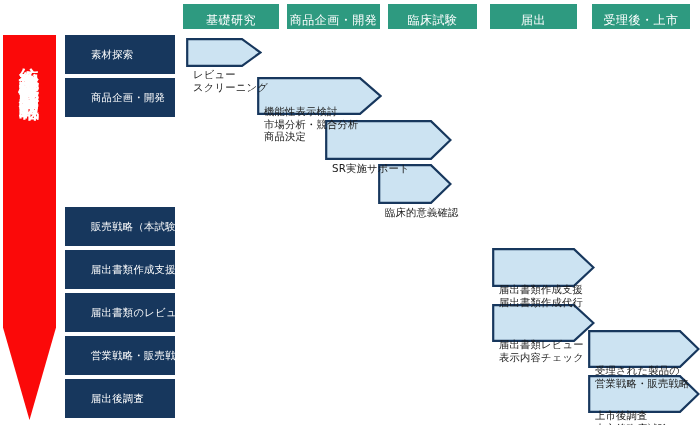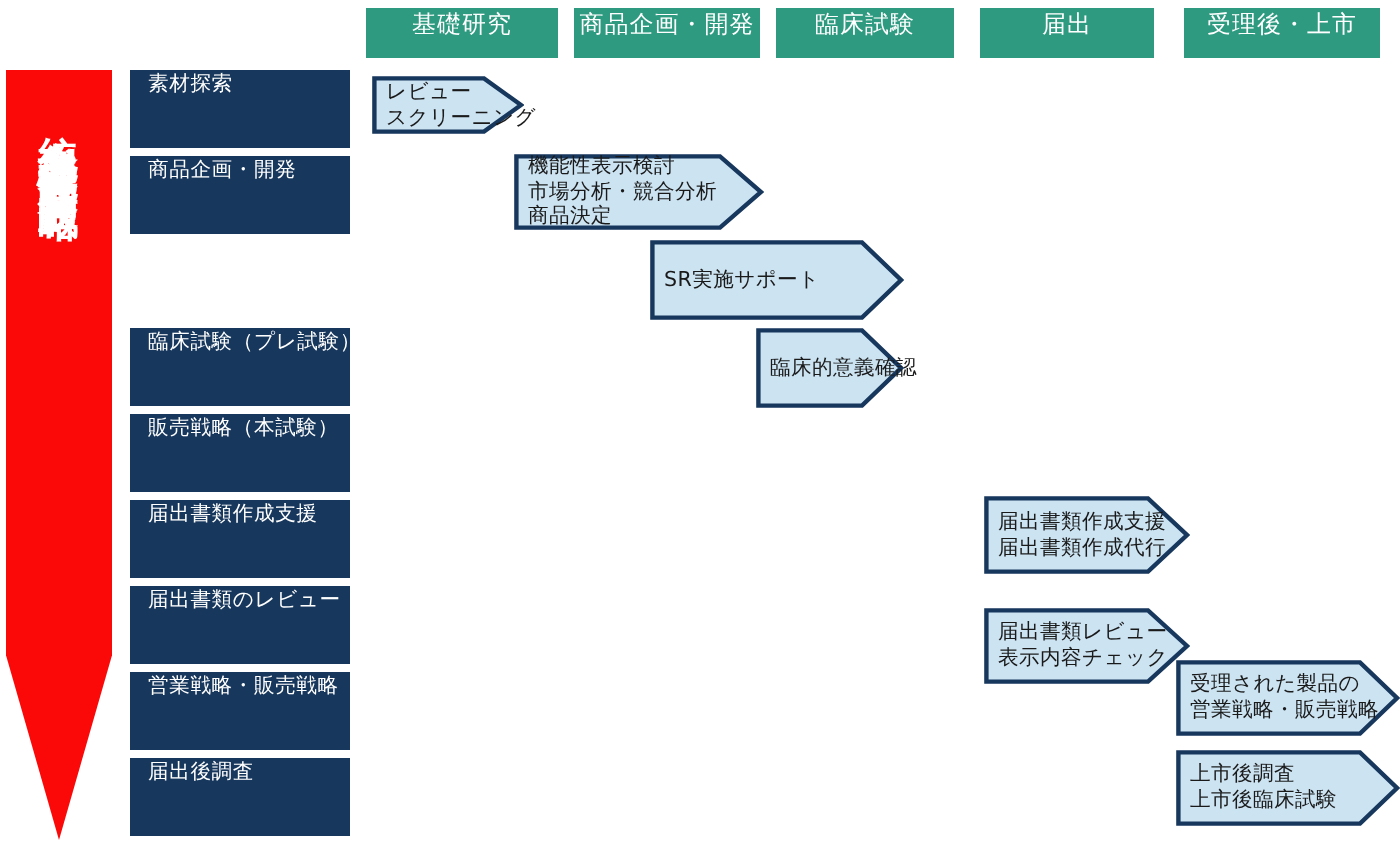--- a/index.html
+++ b/index.html
@@ -16,48 +16,48 @@
   #strategy-arrow .vtext{
     position:absolute;left:50%;top:17px;transform:translateX(-50%);
     writing-mode:vertical-rl;text-orientation:upright;
     color:#ffffff;font-size:20px;font-weight:bold;letter-spacing:3px;
     white-space:pre;line-height:1;
   }
   
   .stage{
     position:absolute;left:65px;width:110px;height:39px;
     background:#17375d;color:#ffffff;
-    display:flex;align-items:flex-start;
-    padding-left:9px;box-sizing:border-box;
+    display:flex;align-items:center;
+    padding-left:26px;box-sizing:border-box;
     font-size:10.3px;line-height:1.45;white-space:pre;letter-spacing:0.3px;
   }
   .stage.s0{top:35px}.stage.s1{top:78px}.stage.s2{top:121px}
   .stage.s3{top:164px}.stage.s4{top:207px}.stage.s5{top:250px}
   .stage.s6{top:293px}.stage.s7{top:336px}.stage.s8{top:379px}
   
   .phase{
     position:absolute;top:4px;height:25px;background:#2e9a80;color:#ffffff;
-    display:flex;align-items:flex-start;justify-content:center;
+    display:flex;align-items:flex-end;justify-content:center;
     font-size:12px;letter-spacing:0.5px;white-space:pre;
   }
   .phase.p0{left:183px;width:96px}
   .phase.p1{left:287px;width:93px}
   .phase.p2{left:388px;width:89px}
   .phase.p3{left:490px;width:87px}
   .phase.p4{left:592px;width:98px}
   
   .svc-arrow{position:absolute;}
   .svc-arrow .svc-shape{position:absolute;left:0;top:0;}
   .svc-arrow .svc-shape polygon{
     fill:#cce3f2;stroke:#17375d;stroke-width:2.2;stroke-linejoin:miter;
   }
   .svc-arrow .lbl{
     position:relative;z-index:1;display:flex;align-items:center;height:100%;
     padding-left:7px;box-sizing:border-box;
-    font-size:10.3px;line-height:1.22;color:#1a1a1a;white-space:pre;letter-spacing:0.2px;
+    font-size:10.3px;line-height:1.22;color:#1a1a1a;white-space:pre;letter-spacing:0.2px;margin-top:28px;
   }
   .svc-arrow.a0{left:186px;top:38px;width:76px;height:29px}
   .svc-arrow.a1{left:257px;top:77px;width:125px;height:38px}
   .svc-arrow.a2{left:325px;top:120px;width:127px;height:40px}
   .svc-arrow.a3{left:378px;top:164px;width:74px;height:40px}
   .svc-arrow.a4{left:417px;top:208px;width:73px;height:39px}
   .svc-arrow.a5{left:492px;top:248px;width:103px;height:39px}
   .svc-arrow.a6{left:492px;top:304px;width:103px;height:38px}
   .svc-arrow.a7{left:588px;top:330px;width:112px;height:38px}
   .svc-arrow.a8{left:588px;top:375px;width:112px;height:38px}
@@ -72,21 +72,20 @@
   </div>
 
   <div class="phase p0"><span>基礎研究</span></div>
   <div class="phase p1"><span>商品企画・開発</span></div>
   <div class="phase p3"><span>届出</span></div>
   <div class="phase p2"><span>臨床試験</span></div>
   <div class="phase p4"><span>受理後・上市</span></div>
 
   <div class="stage s0"><span>素材探索</span></div>
   <div class="stage s1"><span>商品企画・開発</span></div>
-  <div class="stage s3"><span>臨床試験（プレ試験）</span></div>
   <div class="stage s4"><span>販売戦略（本試験）</span></div>
   <div class="stage s5"><span>届出書類作成支援</span></div>
   <div class="stage s6"><span>届出書類のレビュー</span></div>
   <div class="stage s7"><span>営業戦略・販売戦略</span></div>
   <div class="stage s8"><span>届出後調査</span></div>
 
   <div class="svc-arrow a0">
       <svg width="76" height="29" class="svc-shape">
         <polygon points="1.2,1.2 56,1.2 74.5,14.5 56,27.8 1.2,27.8"></polygon>
       </svg>

